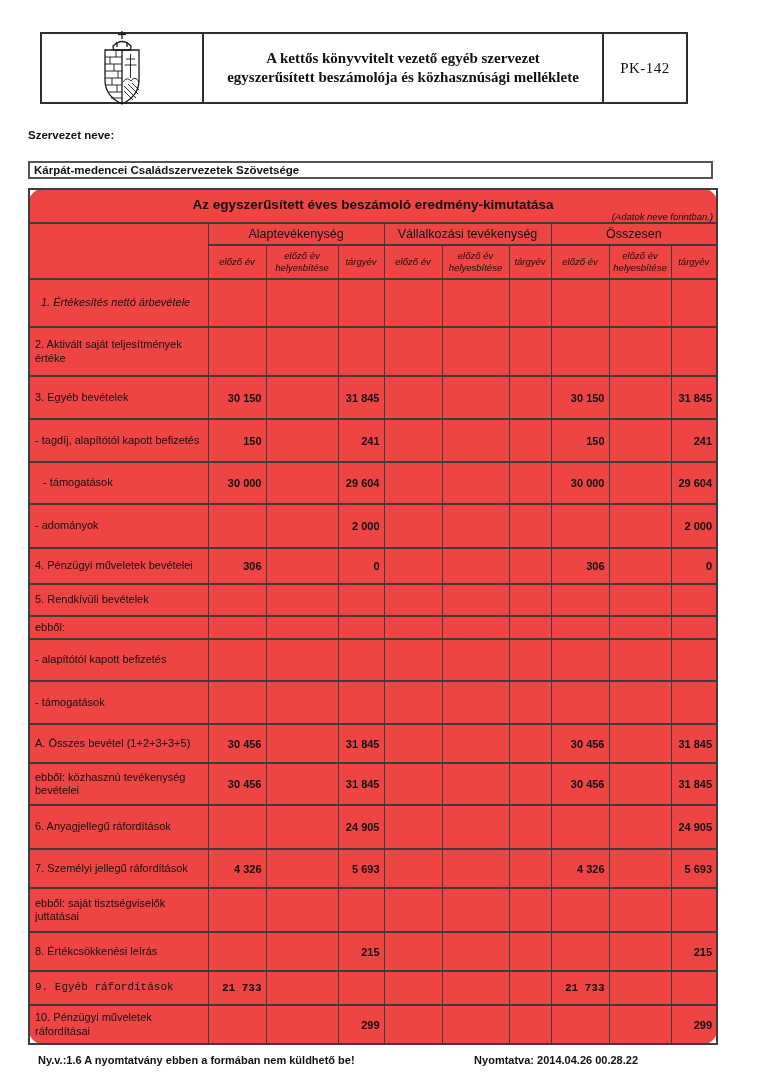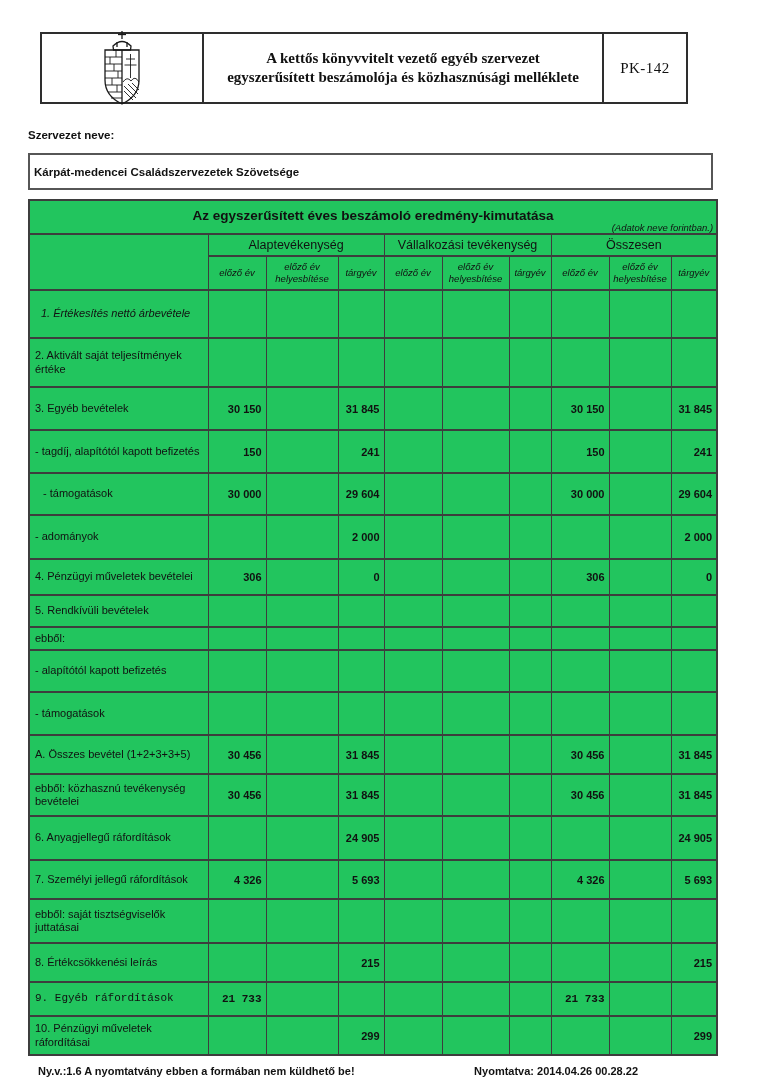--- a/index.html
+++ b/index.html
@@ -20,28 +20,28 @@
     font-family:"Liberation Serif",serif;font-weight:bold;font-size:15px;line-height:1.3;padding:0 4px;
   }
   .code-cell{
     width:82px;border-left:2px solid #2e2e2e;display:flex;align-items:center;justify-content:center;
     font-family:"Liberation Serif",serif;font-size:15px;letter-spacing:.5px;
   }
 
   
   .org-label{margin-top:25px;font-weight:bold;font-size:11.5px;}
   .org-box{
-    margin-top:12px;width:685px;height:37px;box-sizing:border-box;
+    margin-top:20px;width:685px;height:18px;box-sizing:border-box;
     border:2px solid #565656;display:flex;align-items:center;padding-left:4px;
     font-weight:bold;font-size:11.5px;
   }
 
   
   table.result{
-    margin-top:9px;border-collapse:collapse;table-layout:fixed;width:688px;background:#22c55e;
+    margin-top:9px;border-collapse:collapse;table-layout:fixed;width:688px;background:#ef4444;border-radius:17px;
   }
   table.result,
   table.result th,
   table.result td{border:1px solid #3d3d3d;}
   table.result{border-width:2px;}
   table.result tr{border-top:2px solid #3d3d3d;border-bottom:2px solid #3d3d3d;}
 
   .title-row th{
     height:24px;position:relative;font-size:13.5px;font-weight:bold;
     text-align:center;vertical-align:middle;padding:2px 0 6px 0;

